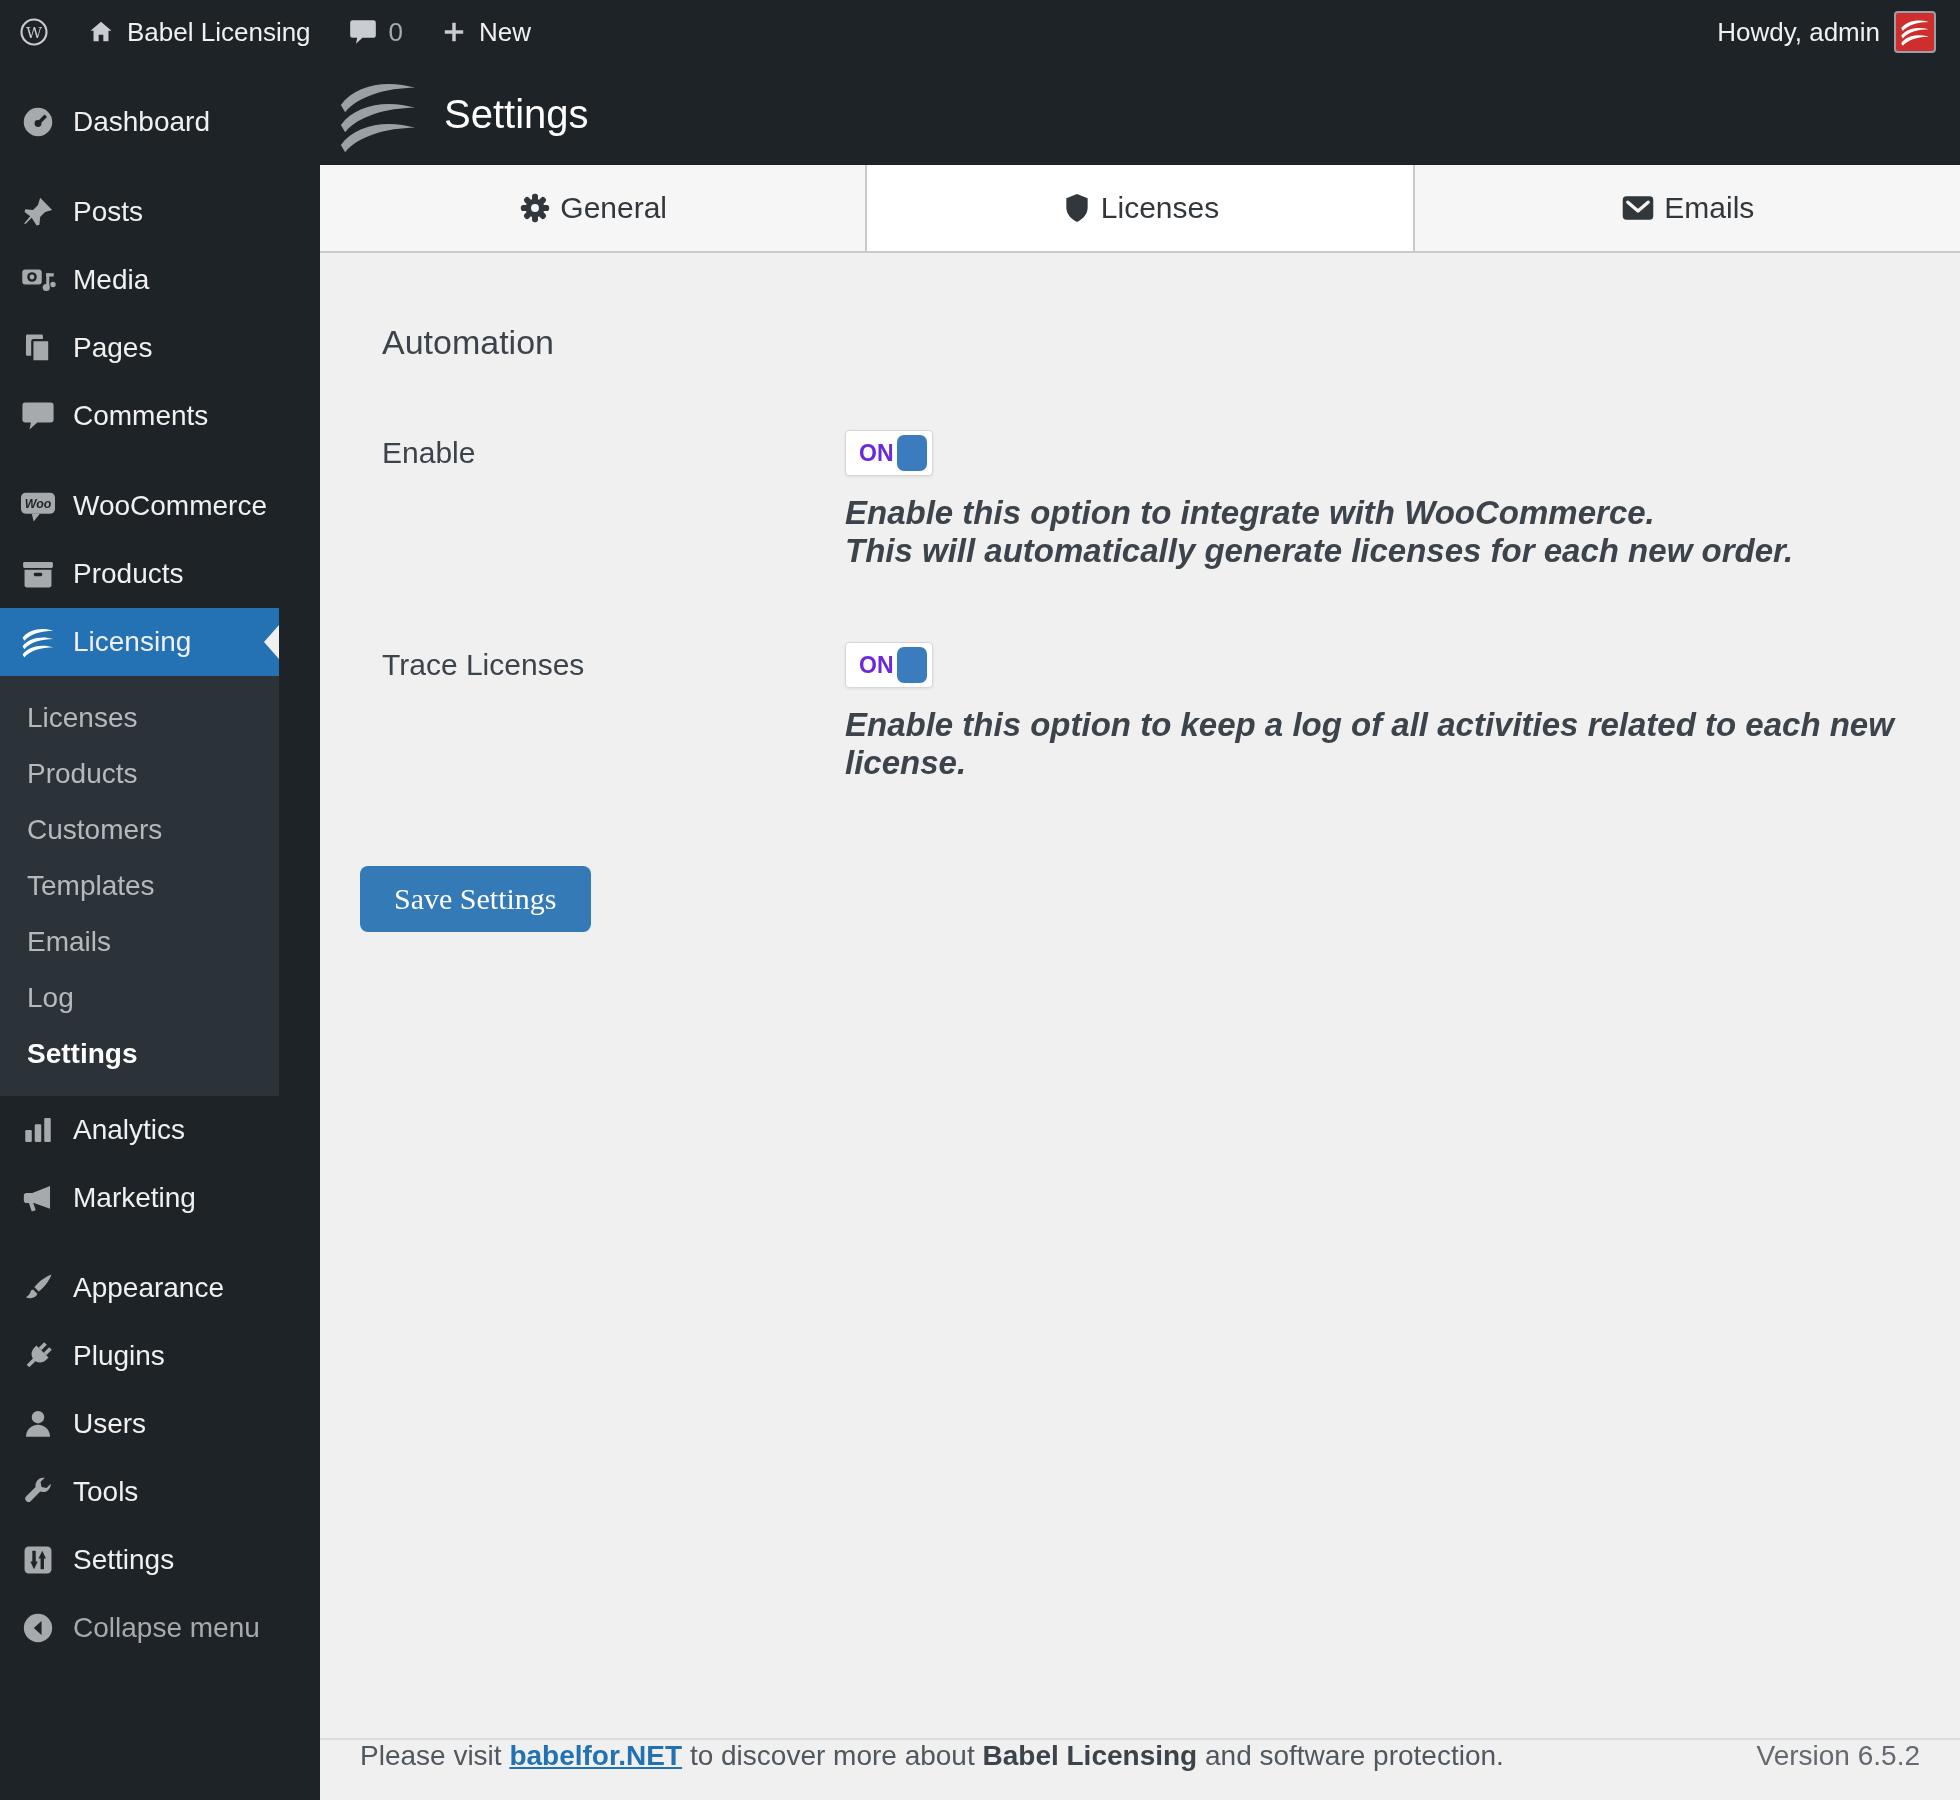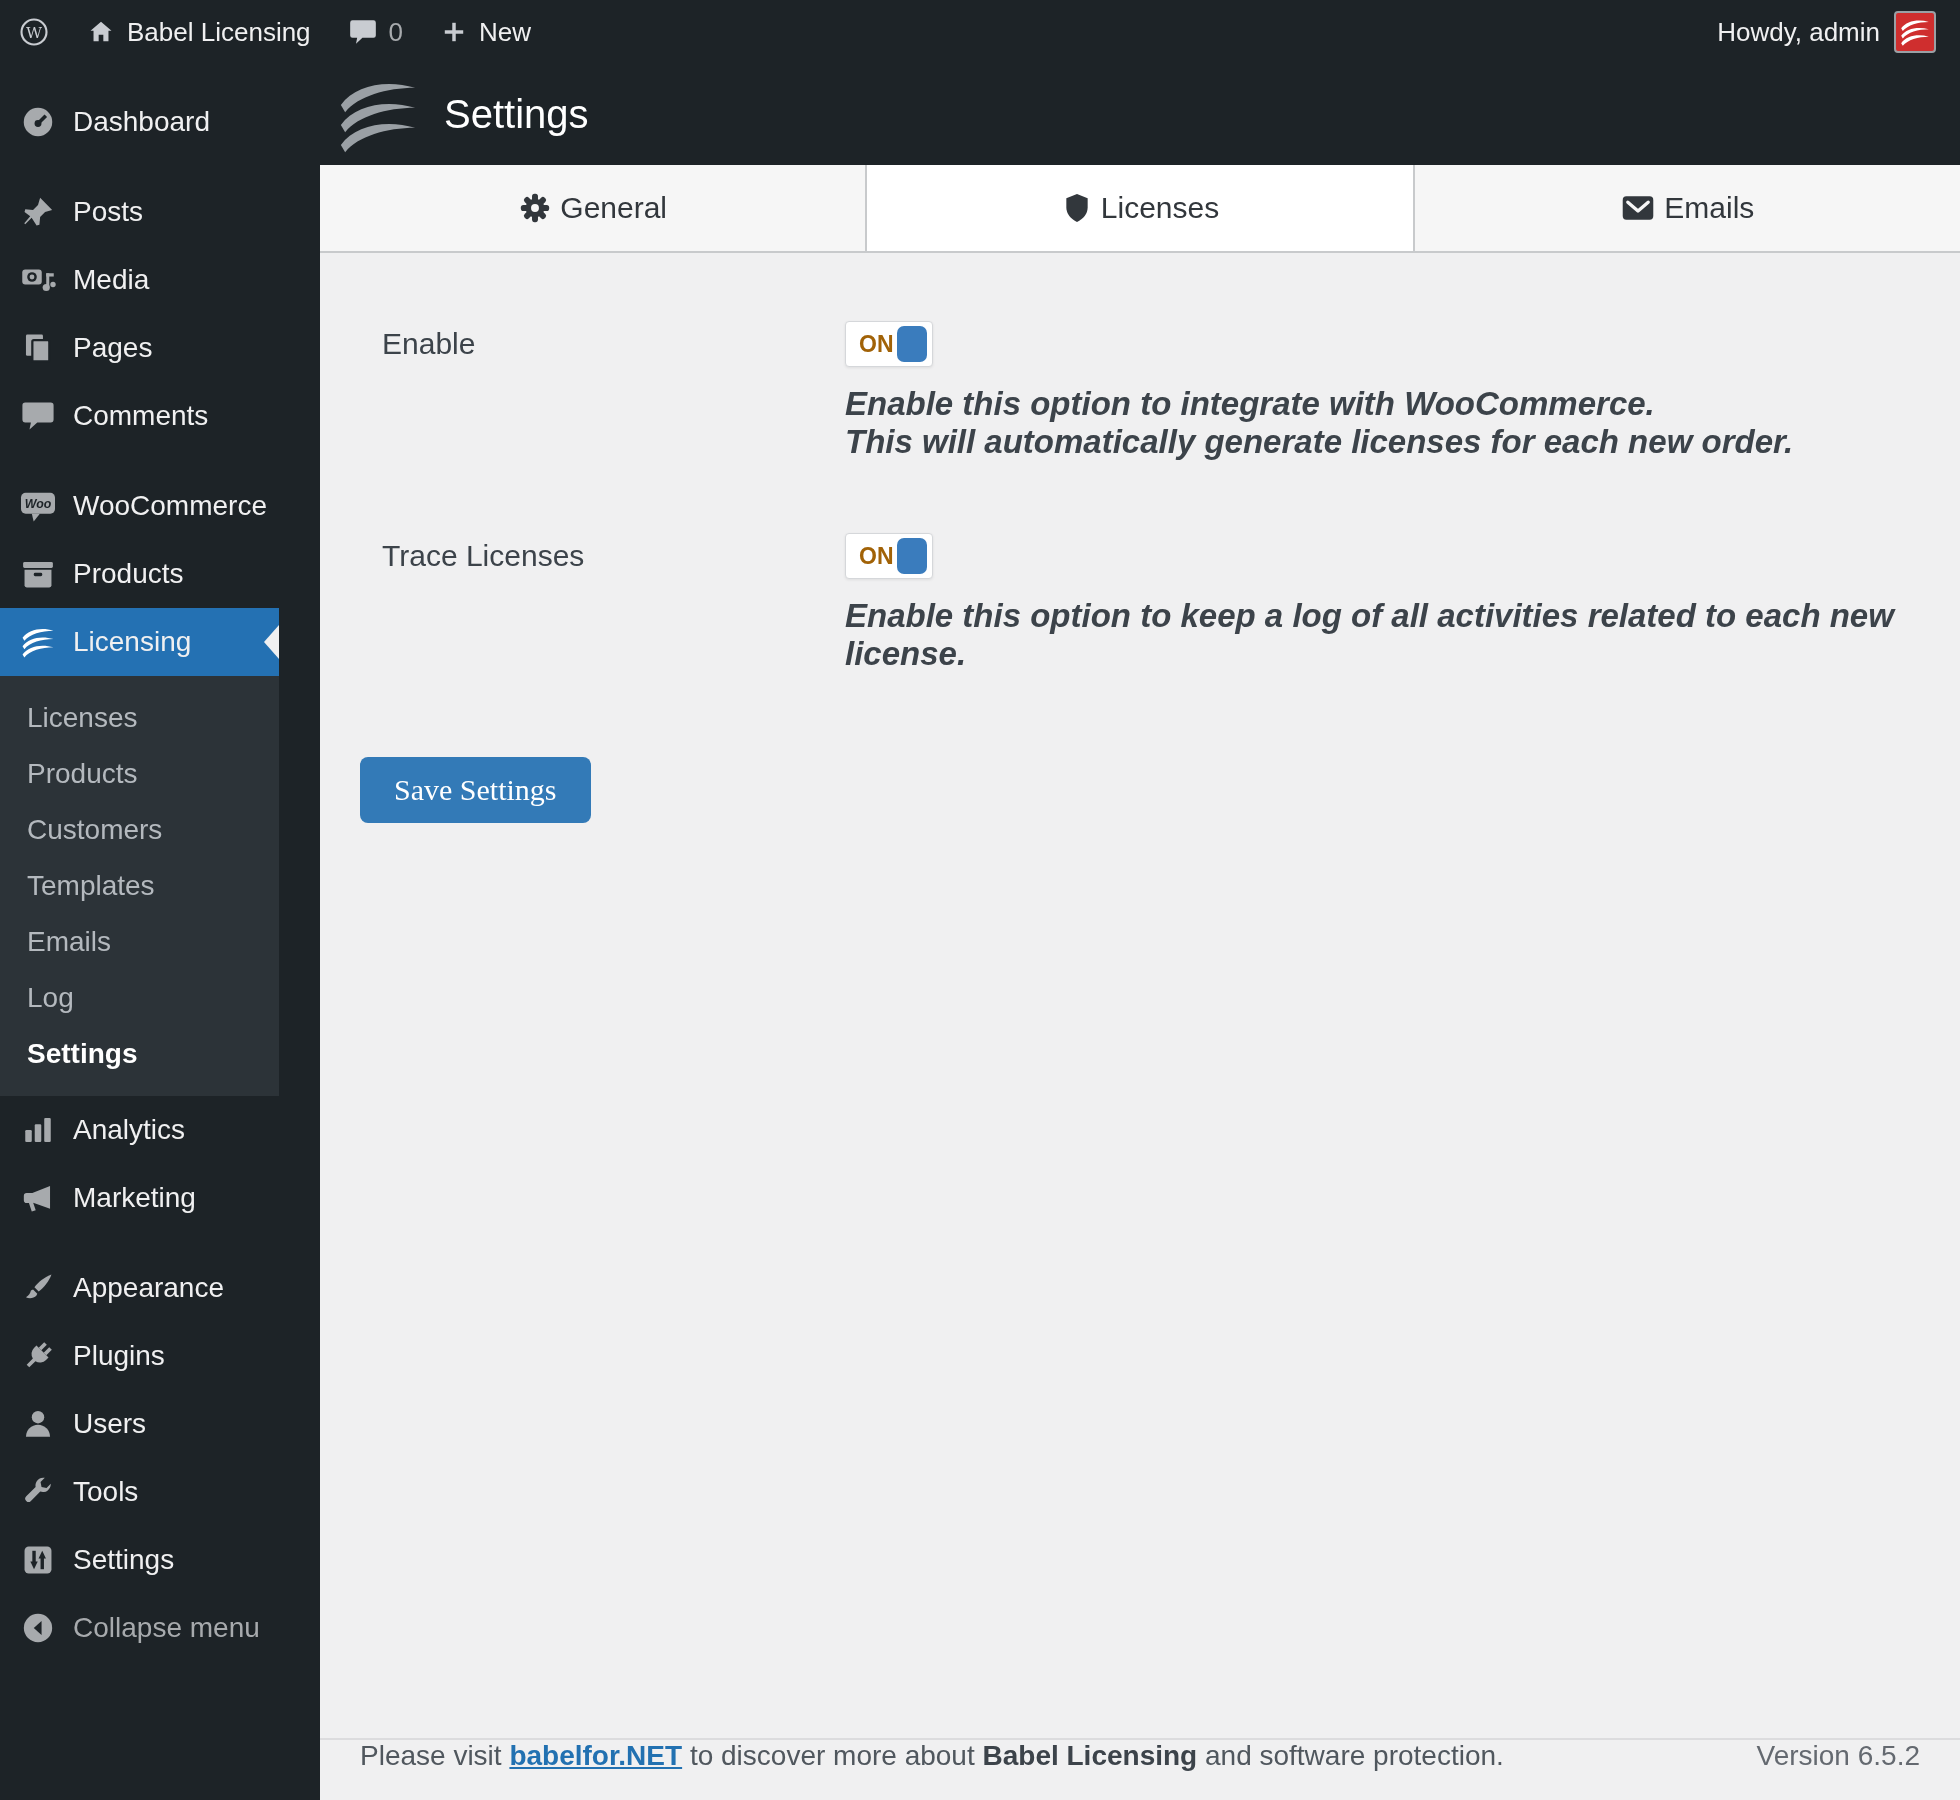--- a/index.html
+++ b/index.html
@@ -89,21 +89,21 @@
     font-size:30px; color:#3c434a; padding-top:6px;
   }
   .row-control{ display:flex; flex-direction:column; }
   .toggle{
     width:88px; height:46px; background:#ffffff;
     border:1px solid #d5d7da; border-radius:4px;
     box-shadow:0 1px 3px rgba(0,0,0,.08);
     display:flex; align-items:center; justify-content:space-between;
     cursor:pointer; font-family:inherit;
   }
-  .toggle-text{ font-size:23px; font-weight:bold; color:#a16207; margin-left:13px; }
+  .toggle-text{ font-size:23px; font-weight:bold; color:#6d28d9; margin-left:13px; }
   .toggle-knob{ width:30px; height:36px; border-radius:7px; background:#3a7cbd; margin-right:5px; }
   .row-desc{ margin-top:18px; font-size:33px; font-style:italic; color:#3c434a; line-height:38px;font-weight:bold; }
 
   .save-btn{
     margin-top:84px; height:66px; padding:0 34px;
     background:#337ab7; color:#ffffff; font-size:30px;
     border:none; border-radius:8px; cursor:pointer;
     font-family:Liberation Serif, serif; display:inline-flex; align-items:center;
   }
 
@@ -404,20 +404,21 @@
         <svg width="36" height="32" viewBox="0 0 24 22" fill="currentColor">
             <rect x="1.5" y="3" width="21" height="16" rx="2.5"></rect>
             <polyline points="5,7 12,13 19,7" fill="none" stroke="#f6f6f6" stroke-width="2.3" stroke-linecap="round" stroke-linejoin="round"></polyline>
           </svg>
       </span>
       <span>Emails</span>
     </div>
   </div>
 
   <div class="tab-content">
+    <div class="section-title">Automation</div>
 
     <div class="setting-row row1">
       <div class="row-label">Enable</div>
       <div class="row-control">
         <button class="toggle">
           <span class="toggle-text">ON</span>
           <span class="toggle-knob"></span>
         </button>
         <div class="row-desc">
           <div>Enable this option to integrate with WooCommerce.</div>

